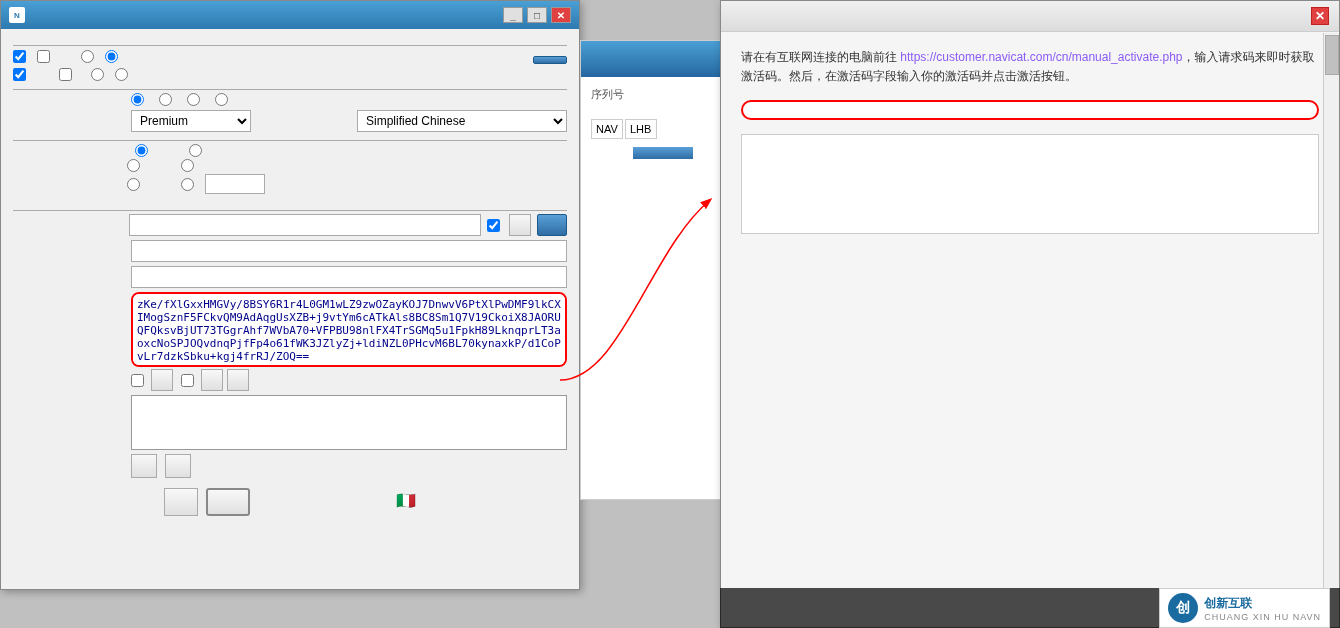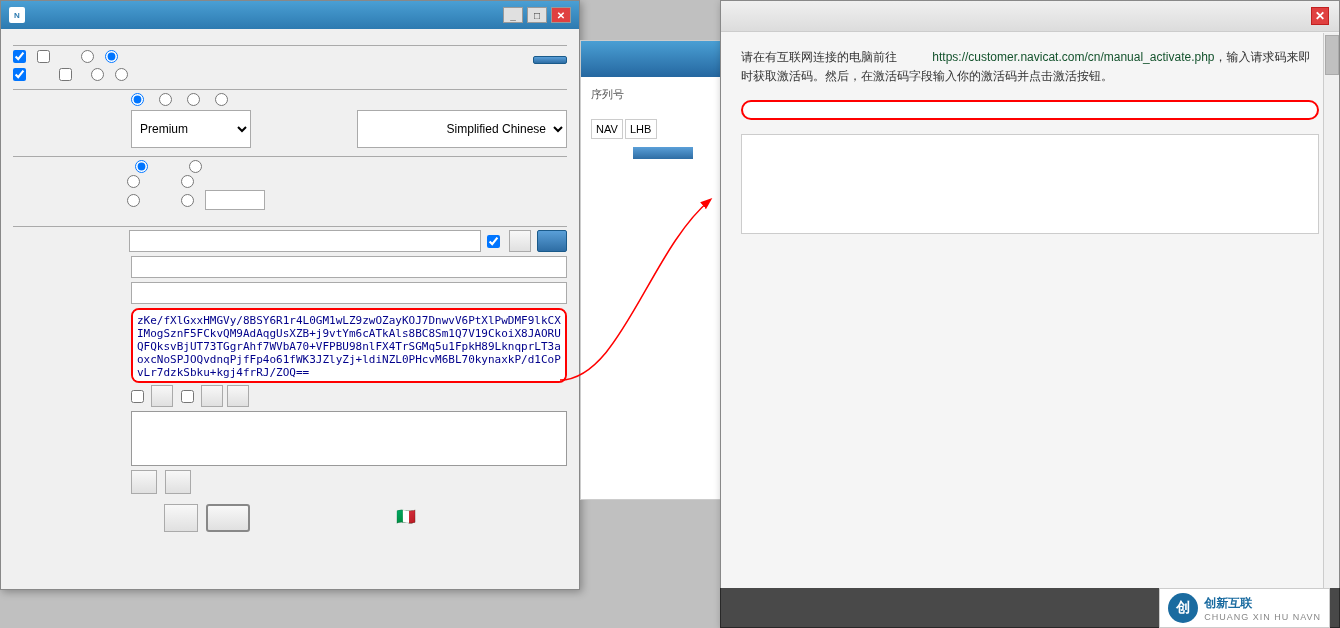--- a/index.html
+++ b/index.html
@@ -55,21 +55,21 @@
 
     .form-row { display: flex; align-items: center; gap: 8px; margin-bottom: 4px; }
     .form-label { width: 110px; text-align: right; font-size: 12px; color: #333; flex-shrink: 0; }
 
     select {
       border: 1px solid #aaa;
       background: white;
       padding: 2px 4px;
       font-size: 12px;
       cursor: pointer;
-      height: 38px;
+      height: 22px;
     }
 
     .radio-group { display: flex; gap: 12px; align-items: center; flex-wrap: wrap; }
 
     .serial-row { display: flex; align-items: center; gap: 6px; margin-bottom: 4px; }
     .serial-input {
       border: 1px solid #aaa;
       background: white;
       padding: 2px 4px;
       font-size: 12px;
@@ -423,21 +423,21 @@
           <span></span>
         </div>
       </div>
     </div>
     <div class="form-row">
       <span class="form-label"></span>
       <select style="width:120px;">
         <option>Premium</option>
       </select>
       <span class="form-label" style="width:90px; text-align:right;"></span>
-      <select style="flex:1;text-align:right;">
+      <select style="flex:1;">
         <option>Simplified Chinese</option>
       </select>
     </div>
 
     <div class="section-header"></div>
     <div style="padding: 0 0 4px 0;">
       <div class="row" style="margin-bottom:2px;">
         <span style="width:110px; text-align:right; flex-shrink:0;"></span>
         <div class="radio-item" style="margin-left:4px;">
           <input type="radio" name="resale" checked="" style="">
@@ -556,21 +556,21 @@
   </div>
 </div>
 
 <div class="manual-window">
   <div class="manual-titlebar">
     <span></span>
     <div class="manual-close-btn">✕</div>
   </div>
   <div class="manual-content">
     <p class="manual-desc">
-      请在有互联网连接的电脑前往 <span style="color:#14532d;margin-left:32px;">https://customer.navicat.com/cn/manual_activate.php</span>，输入请求码来即时获取激活码。然后，在激活码字段输入你的激活码并点击激活按钮。
+      请在有互联网连接的电脑前往 <span style="color:#8b5cf6;">https://customer.navicat.com/cn/manual_activate.php</span>，输入请求码来即时获取激活码。然后，在激活码字段输入你的激活码并点击激活按钮。
     </p>
 
     <div class="request-code-label"></div>
     <div class="request-code-box">
       <span></span>
     </div>
 
     <div class="activation-code-label"></div>
     <div class="activation-code-box" contenteditable="true" style=""></div>
 

